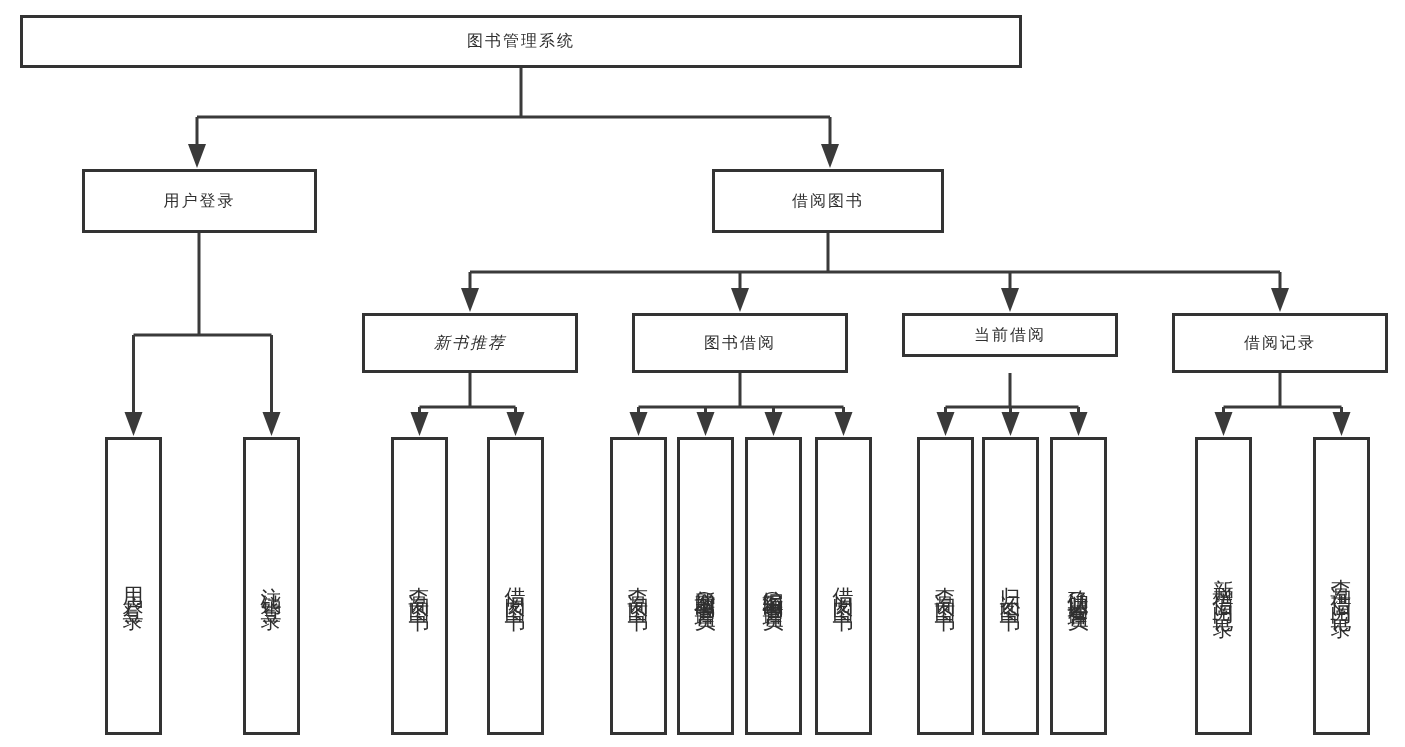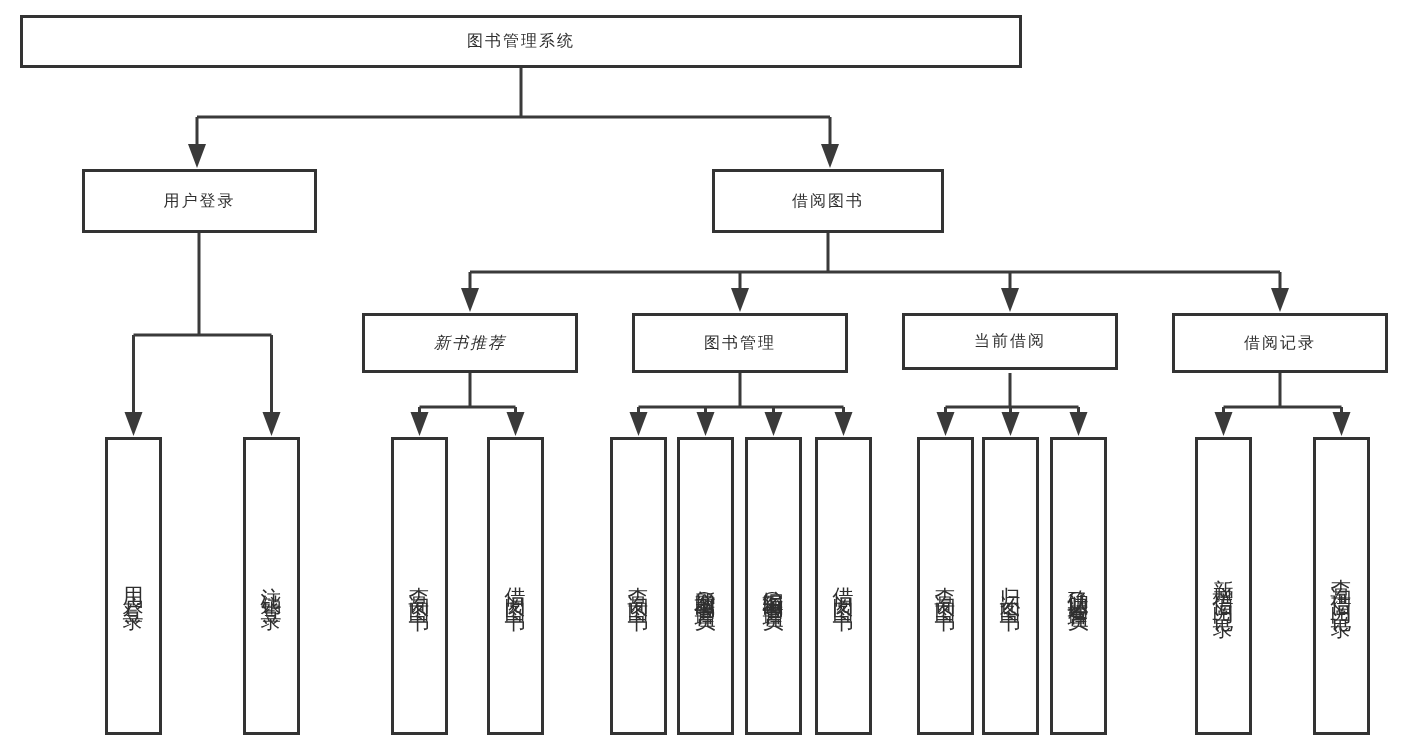--- a/index.html
+++ b/index.html
@@ -18,21 +18,21 @@
     writing-mode:vertical-lr;
     font-size:21px; letter-spacing:8px; line-height:51px;
   }
   .leaf.tight { letter-spacing:3px; }
   
   .n-root { left:20px;  top:15px;  width:1002px; height:53px; }
   .n-l2a  { left:82px;  top:169px; width:235px;  height:64px; }
   .n-l2b  { left:712px; top:169px; width:232px;  height:64px; }
   .n-l3a  { left:362px;  top:313px; width:216px; height:60px;font-style:italic; }
   .n-l3b  { left:632px;  top:313px; width:216px; height:60px; }
-  .n-l3c  { left:902px;  top:313px; width:216px; height:57px; }
+  .n-l3c  { left:902px;  top:313px; width:216px; height:44px; }
   .n-l3d  { left:1172px; top:313px; width:216px; height:60px; }
   .lf { top:437px; width:57px; height:298px; }
   .lf1  { left:105px; }  .lf2  { left:243px; }
   .lf3  { left:391px; }  .lf4  { left:487px; }
   .lf5  { left:610px; }  .lf6  { left:677px; }
   .lf7  { left:745px; }  .lf8  { left:815px; }
   .lf9  { left:917px; }  .lf10 { left:982px; }
   .lf11 { left:1050px; }
   .lf12 { left:1195px; } .lf13 { left:1313px; }
   .watermark {
@@ -82,21 +82,21 @@
     <path class="ah" d="M1214.5,412 L1232.5,412 L1223.5,436 Z"></path>
     <path class="ah" d="M1332.5,412 L1350.5,412 L1341.5,436 Z"></path>
   </svg>
 
   <div class="box h n-root">图书管理系统</div>
 
   <div class="box h n-l2a">用户登录</div>
   <div class="box h n-l2b">借阅图书</div>
 
   <div class="box h n-l3a">新书推荐</div>
-  <div class="box h n-l3b">图书管理</div>
+  <div class="box h n-l3b">图书借阅</div>
   <div class="box h n-l3c">当前借阅</div>
   <div class="box h n-l3d">借阅记录</div>
 
   <div class="box leaf lf lf1">用户登录</div>
   <div class="box leaf lf lf2">注销登录</div>
   <div class="box leaf lf lf3">查询图书</div>
   <div class="box leaf lf lf4">借阅图书</div>
   <div class="box leaf lf lf5">查询图书</div>
   <div class="box leaf tight lf lf6">新增图书（管理员）</div>
   <div class="box leaf tight lf lf7">编辑图书（管理员）</div>

